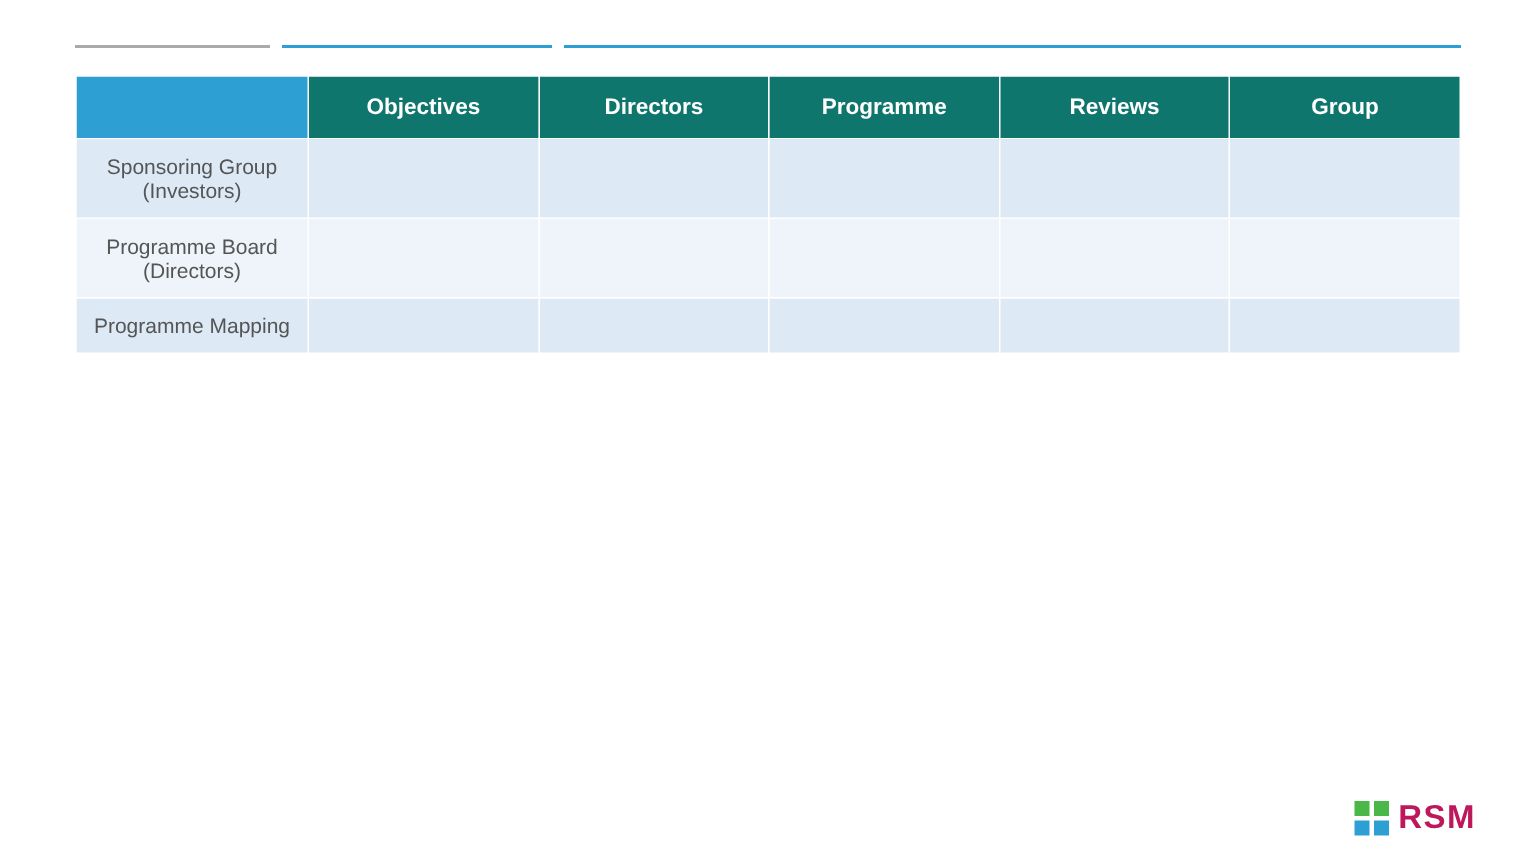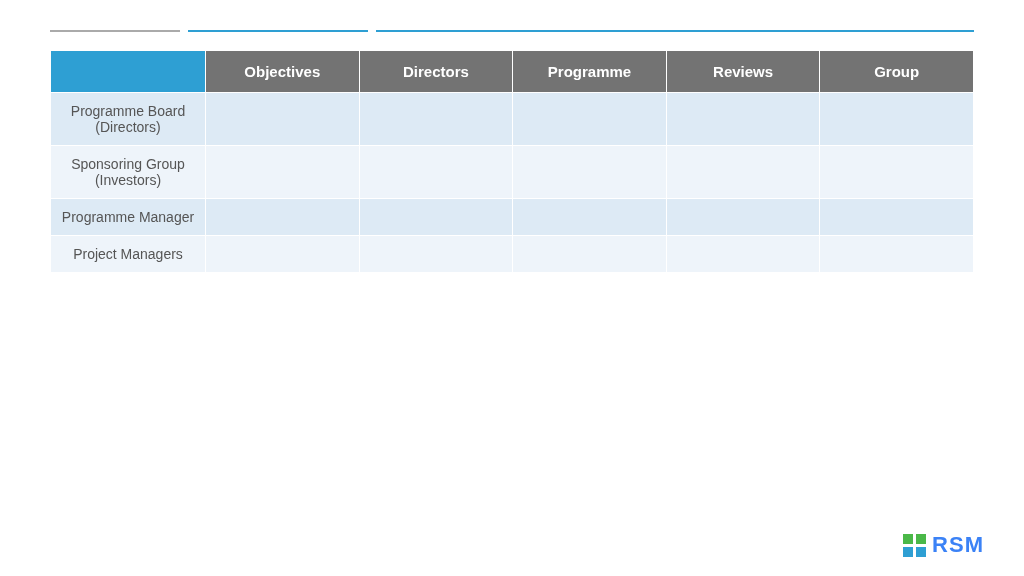--- a/index.html
+++ b/index.html
@@ -65,21 +65,21 @@
       border-collapse: collapse;
     }
 
     table {
       width: 100%;
       border-collapse: collapse;
       table-layout: fixed;
     }
 
     thead tr th {
-      background: #737373;
+      background: #0f766e;
       color: #ffffff;
       font-weight: bold;
       font-size: 15px;
       text-align: center;
       padding: 12px 8px;
       border: 1px solid #ffffff;
     }
 
     thead tr th:first-child {
       background: #2e9fd3;
@@ -145,21 +145,21 @@
       background: #4ab848;
     }
 
     .rsm-blue {
       background: #2e9fd3;
     }
 
     .rsm-text {
       font-size: 22px;
       font-weight: bold;
-      color: #3b82f6;
+      color: #be185d;
       letter-spacing: 1px;
     }
   </style>
 </head>
 <body>
 
 <div class="slide">
 
 
   <div class="title-underline">
@@ -175,45 +175,37 @@
           <th class="col-row-header"></th>
           <th class="col-data">Objectives</th>
           <th class="col-data">Directors</th>
           <th class="col-data">Programme</th>
           <th class="col-data">Reviews</th>
           <th class="col-data">Group</th>
         </tr>
       </thead>
       <tbody id="table-body">
       <tr>
-            <td>Programme Board (Directors)</td>
+            <td>Sponsoring Group (Investors)</td>
             <td></td>
             <td></td>
             <td></td>
             <td></td>
             <td></td>
           </tr>
           <tr>
-            <td>Sponsoring Group (Investors)</td>
+            <td>Programme Board (Directors)</td>
             <td></td>
             <td></td>
             <td></td>
             <td></td>
             <td></td>
           </tr>
           <tr>
-            <td>Programme Manager</td>
-            <td></td>
-            <td></td>
-            <td></td>
-            <td></td>
-            <td></td>
-          </tr>
-          <tr>
-            <td>Project Managers</td>
+            <td>Programme Mapping</td>
             <td></td>
             <td></td>
             <td></td>
             <td></td>
             <td></td>
           </tr>
         </tbody>
     </table>
   </div>
 

